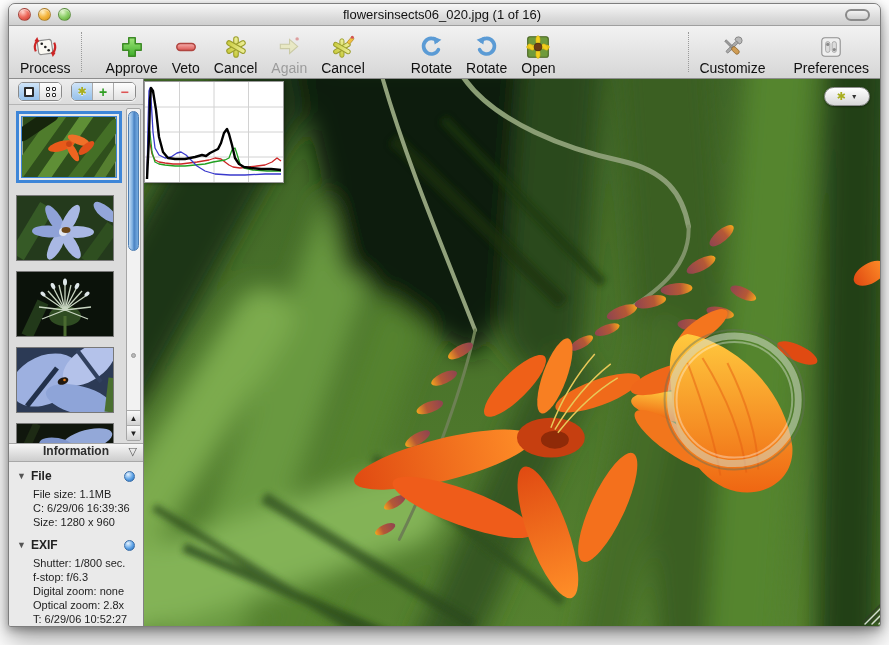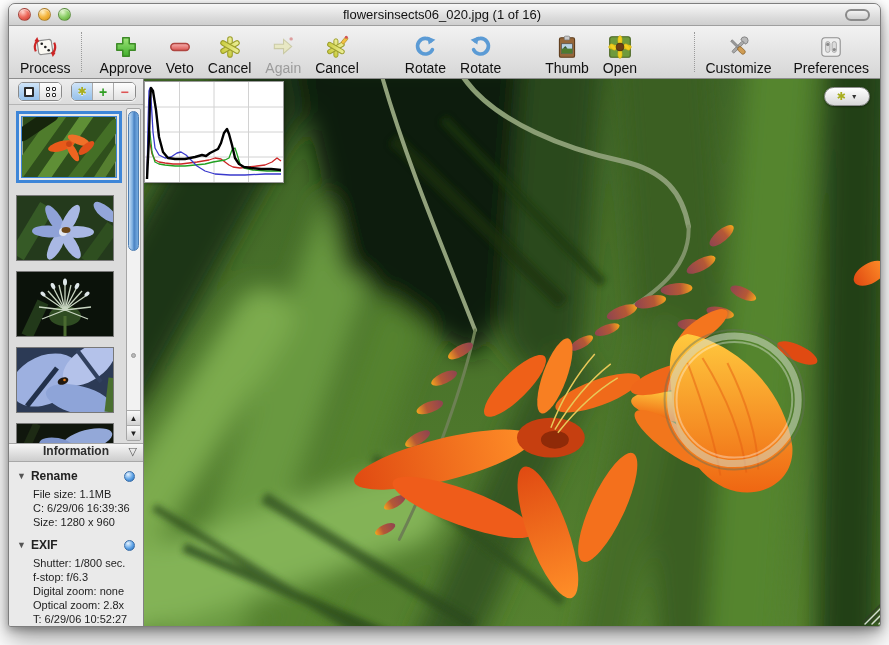--- a/index.html
+++ b/index.html
@@ -39,21 +39,21 @@
     background:linear-gradient(#f2f2f2,#d6d6d6);
     border-bottom:1px solid #8d8d8d; padding:2px 4px 0 4px;
   }
   .titem { display:flex; flex-direction:column; align-items:center; justify-content:flex-end;
     padding:1px 7px 3px 7px; cursor:default; }
   .ticon { height:30px; display:flex; align-items:center; justify-content:center; }
   .tlabel { font-size:14px; color:#111; line-height:13px; white-space:nowrap; }
   .titem.disabled .tlabel { color:#9b9b9b; }
   .tsep { width:1px; margin:4px 3px 6px 3px; border-left:1px dotted #9a9a9a; }
   .tspacer { flex:1; }
-  .gap14{margin-left:8px;} .gap30{margin-left:30px;} .gap32{margin-left:32px;}
+  .gap14{margin-left:14px;} .gap30{margin-left:30px;} .gap32{margin-left:32px;}
 
   
   .content { flex:1; display:flex; min-height:0; }
 
   
   .sidebar { width:135px; flex:0 0 135px; background:#e4e4e4; border-right:1px solid #818181;
     display:flex; flex-direction:column; }
   .sb-controls { flex:0 0 26px; display:flex; align-items:center; gap:9px; padding-left:9px;
     background:linear-gradient(#ededed,#dcdcdc); border-bottom:1px solid #b5b5b5; }
   .seg-group { display:flex; border:1px solid #8a8a8a; border-radius:5px; overflow:hidden;
@@ -243,32 +243,20 @@
         <svg width="26" height="26" viewBox="0 0 24 24">
           <g transform="scale(-1,1) translate(-24,0)">
             <path d="M18.8,14.5 A7.2,7.2 0 1 1 17.5,6.2" fill="none" stroke="#5b9bd5" stroke-width="3.4" stroke-linecap="round"></path>
             <path d="M14.2,2.2 L21.6,5.4 L15.4,9.8 Z" fill="#5b9bd5"></path>
           </g>
         </svg>
       </span>
       <span class="tlabel">Rotate</span>
     </div>
 
-    <div class="titem gap30">
-      <span class="ticon">
-        <svg width="26" height="26" viewBox="0 0 24 24">
-          <rect x="5" y="3.5" width="14" height="18" rx="1.5" fill="#96673a" stroke="#5d3c1c" stroke-width="1"></rect>
-          <rect x="9.5" y="2" width="5" height="3.5" rx="1" fill="#c9c9c9" stroke="#777" stroke-width=".7"></rect>
-          <rect x="7" y="9" width="10" height="9" fill="#b9d2e4" stroke="#4a4a4a" stroke-width=".6"></rect>
-          <rect x="7" y="13.5" width="10" height="4.5" fill="#4e7a2e"></rect>
-          <path d="M8,13.5 l2.5,-2.5 2,2.5 z" fill="#37592a"></path>
-        </svg>
-      </span>
-      <span class="tlabel">Thumb</span>
-    </div>
     <div class="titem">
       <span class="ticon">
         <svg width="26" height="26" viewBox="0 0 24 24">
           <rect x="2.5" y="2.5" width="19" height="19" rx="2" fill="#6f9a3c" stroke="#47631f" stroke-width="1"></rect>
           <g transform="translate(12,12)">
             <g fill="#f2cf1e" stroke="#c7a30e" stroke-width=".4">
               <ellipse cx="0" cy="-6.5" rx="2" ry="4"></ellipse>
                   <ellipse cx="0" cy="6.5" rx="2" ry="4"></ellipse>
               <ellipse cx="-6.5" cy="0" rx="4" ry="2"></ellipse>
                   <ellipse cx="6.5" cy="0" rx="4" ry="2"></ellipse>
@@ -456,21 +444,21 @@
       </div>
 
       <div class="info-panel">
         <div class="info-header">
           <span>Information</span>
           <span class="flip">▽</span>
         </div>
         <div class="info-body">
           <div class="sect-head">
             <span class="tri">▼</span>
-            <span>Rename</span>
+            <span>File</span>
             <span class="orb"></span>
           </div>
           <div class="sect-rows">
             <div>File size: 1.1MB</div>
             <div>C: 6/29/06 16:39:36</div>
             <div>Size: 1280 x 960</div>
           </div>
           <div class="sect-head sect2">
             <span class="tri">▼</span>
             <span>EXIF</span>

